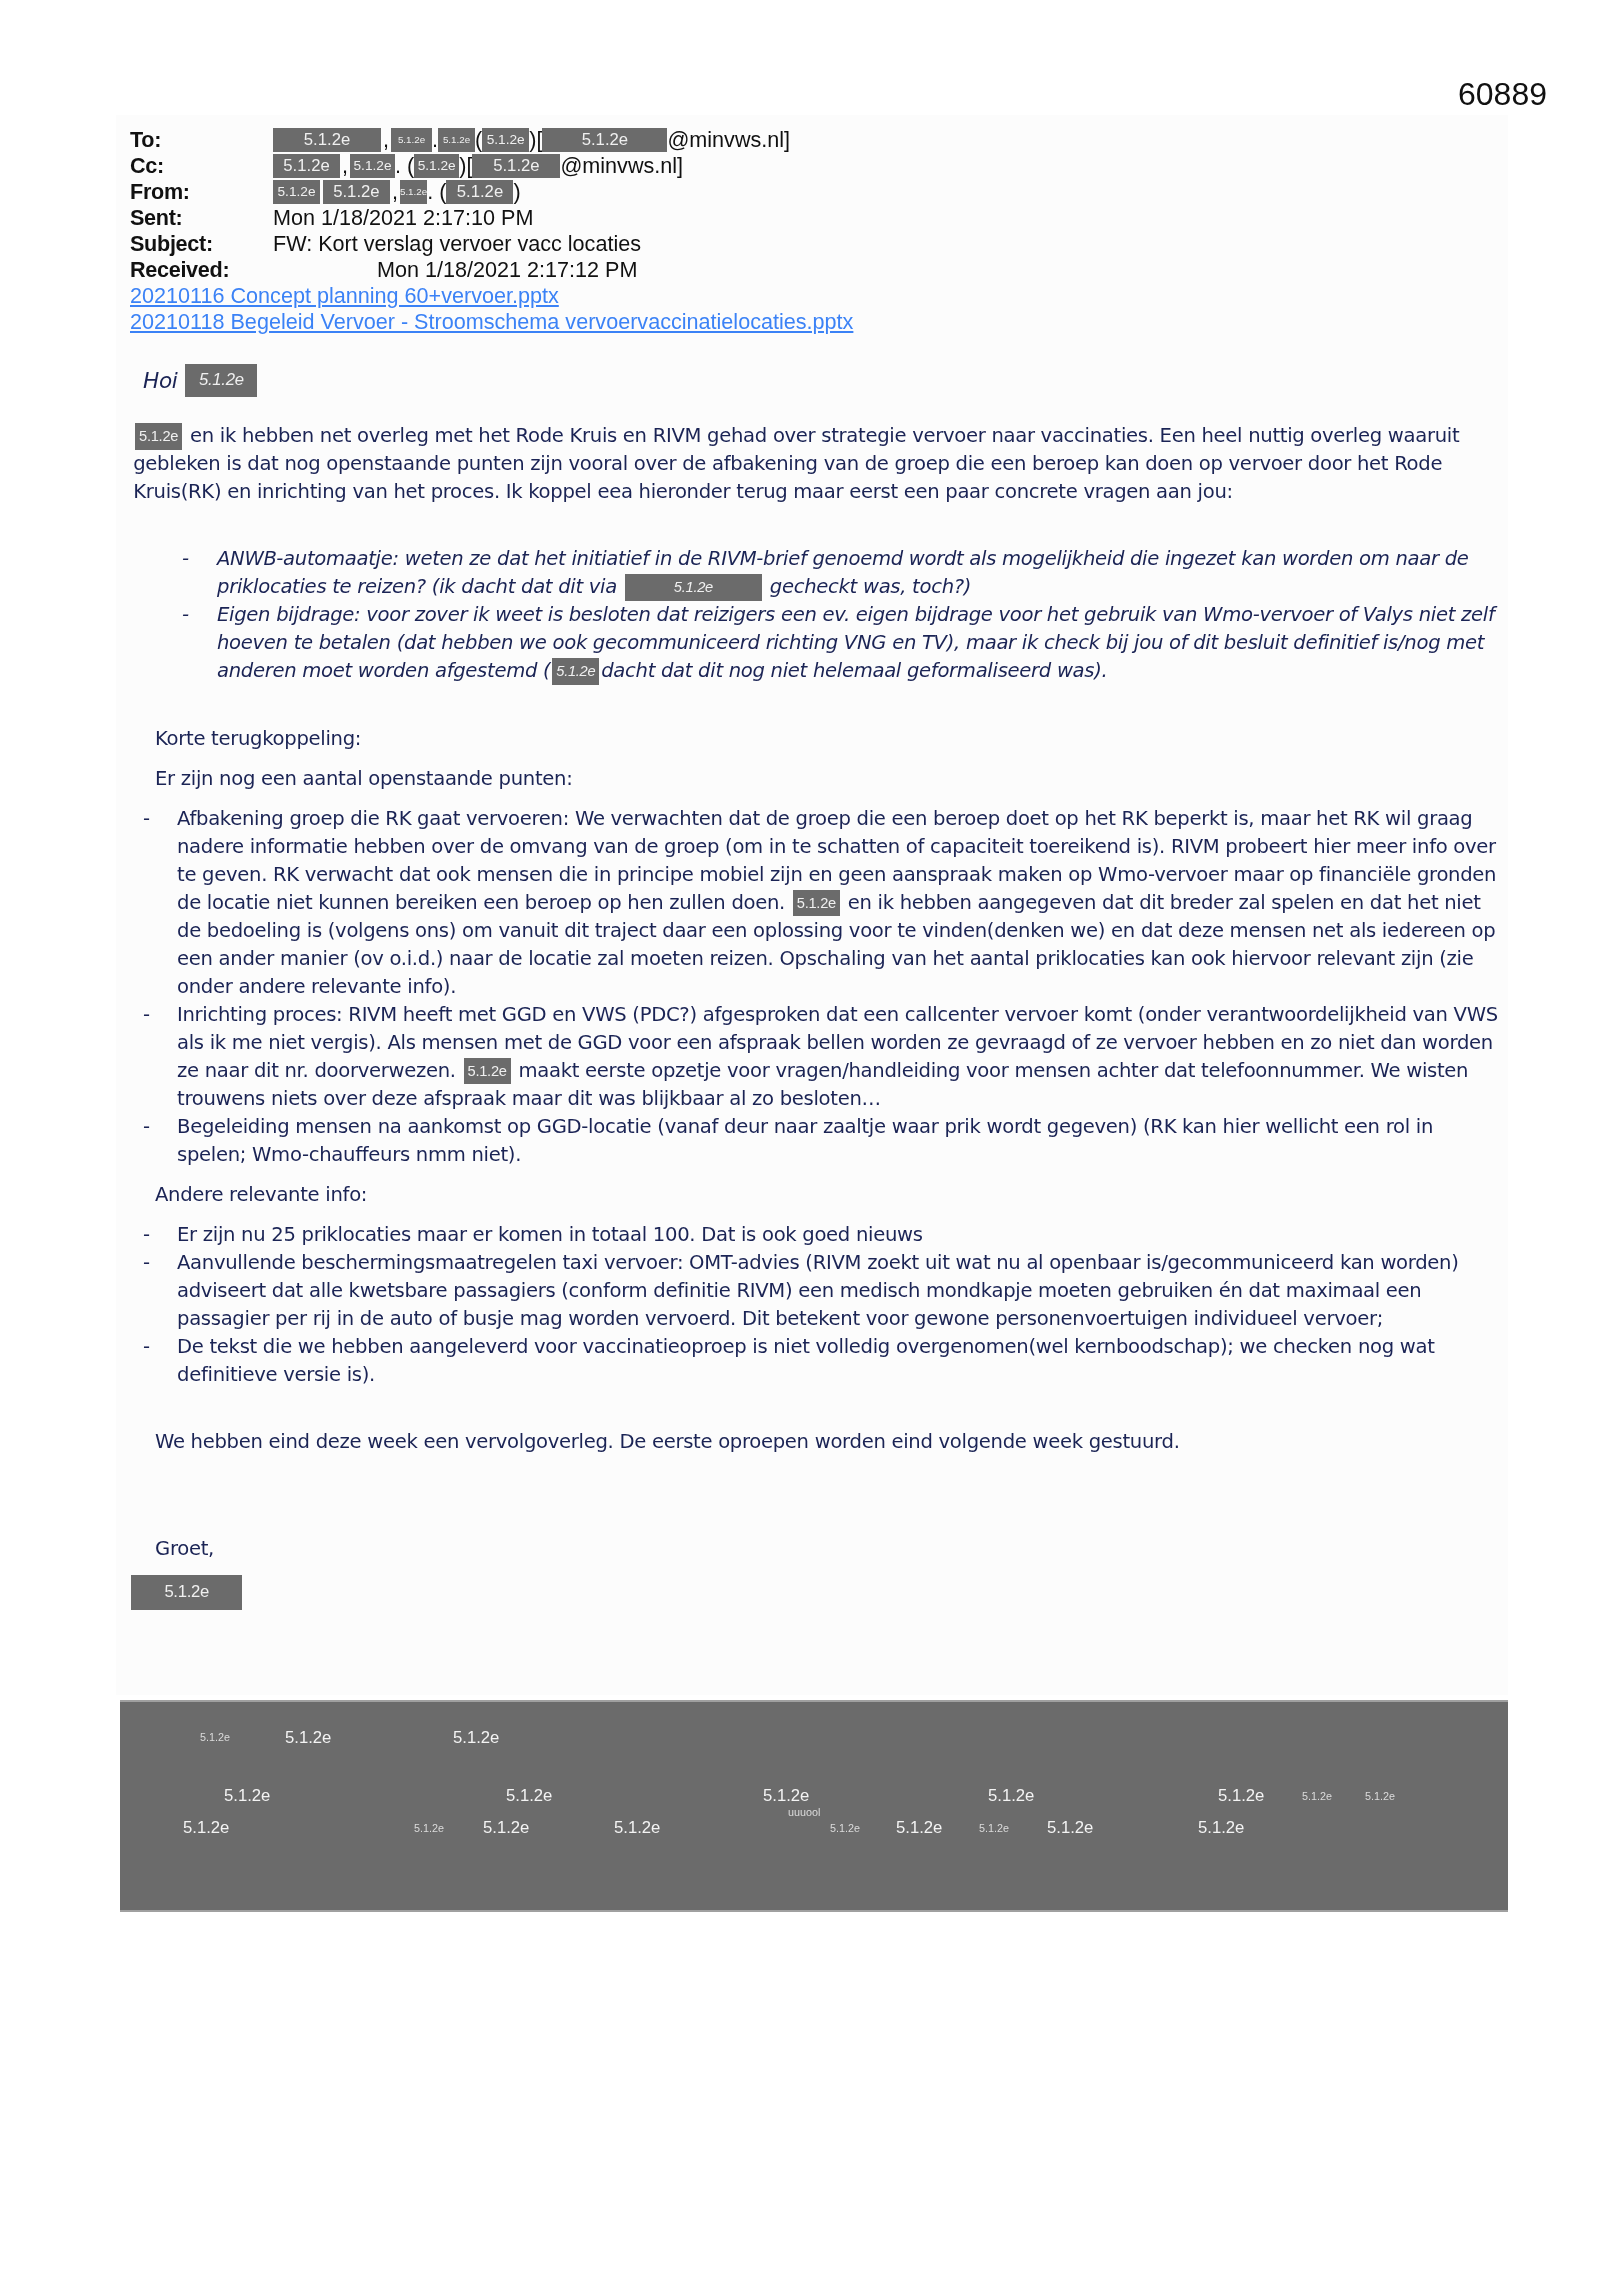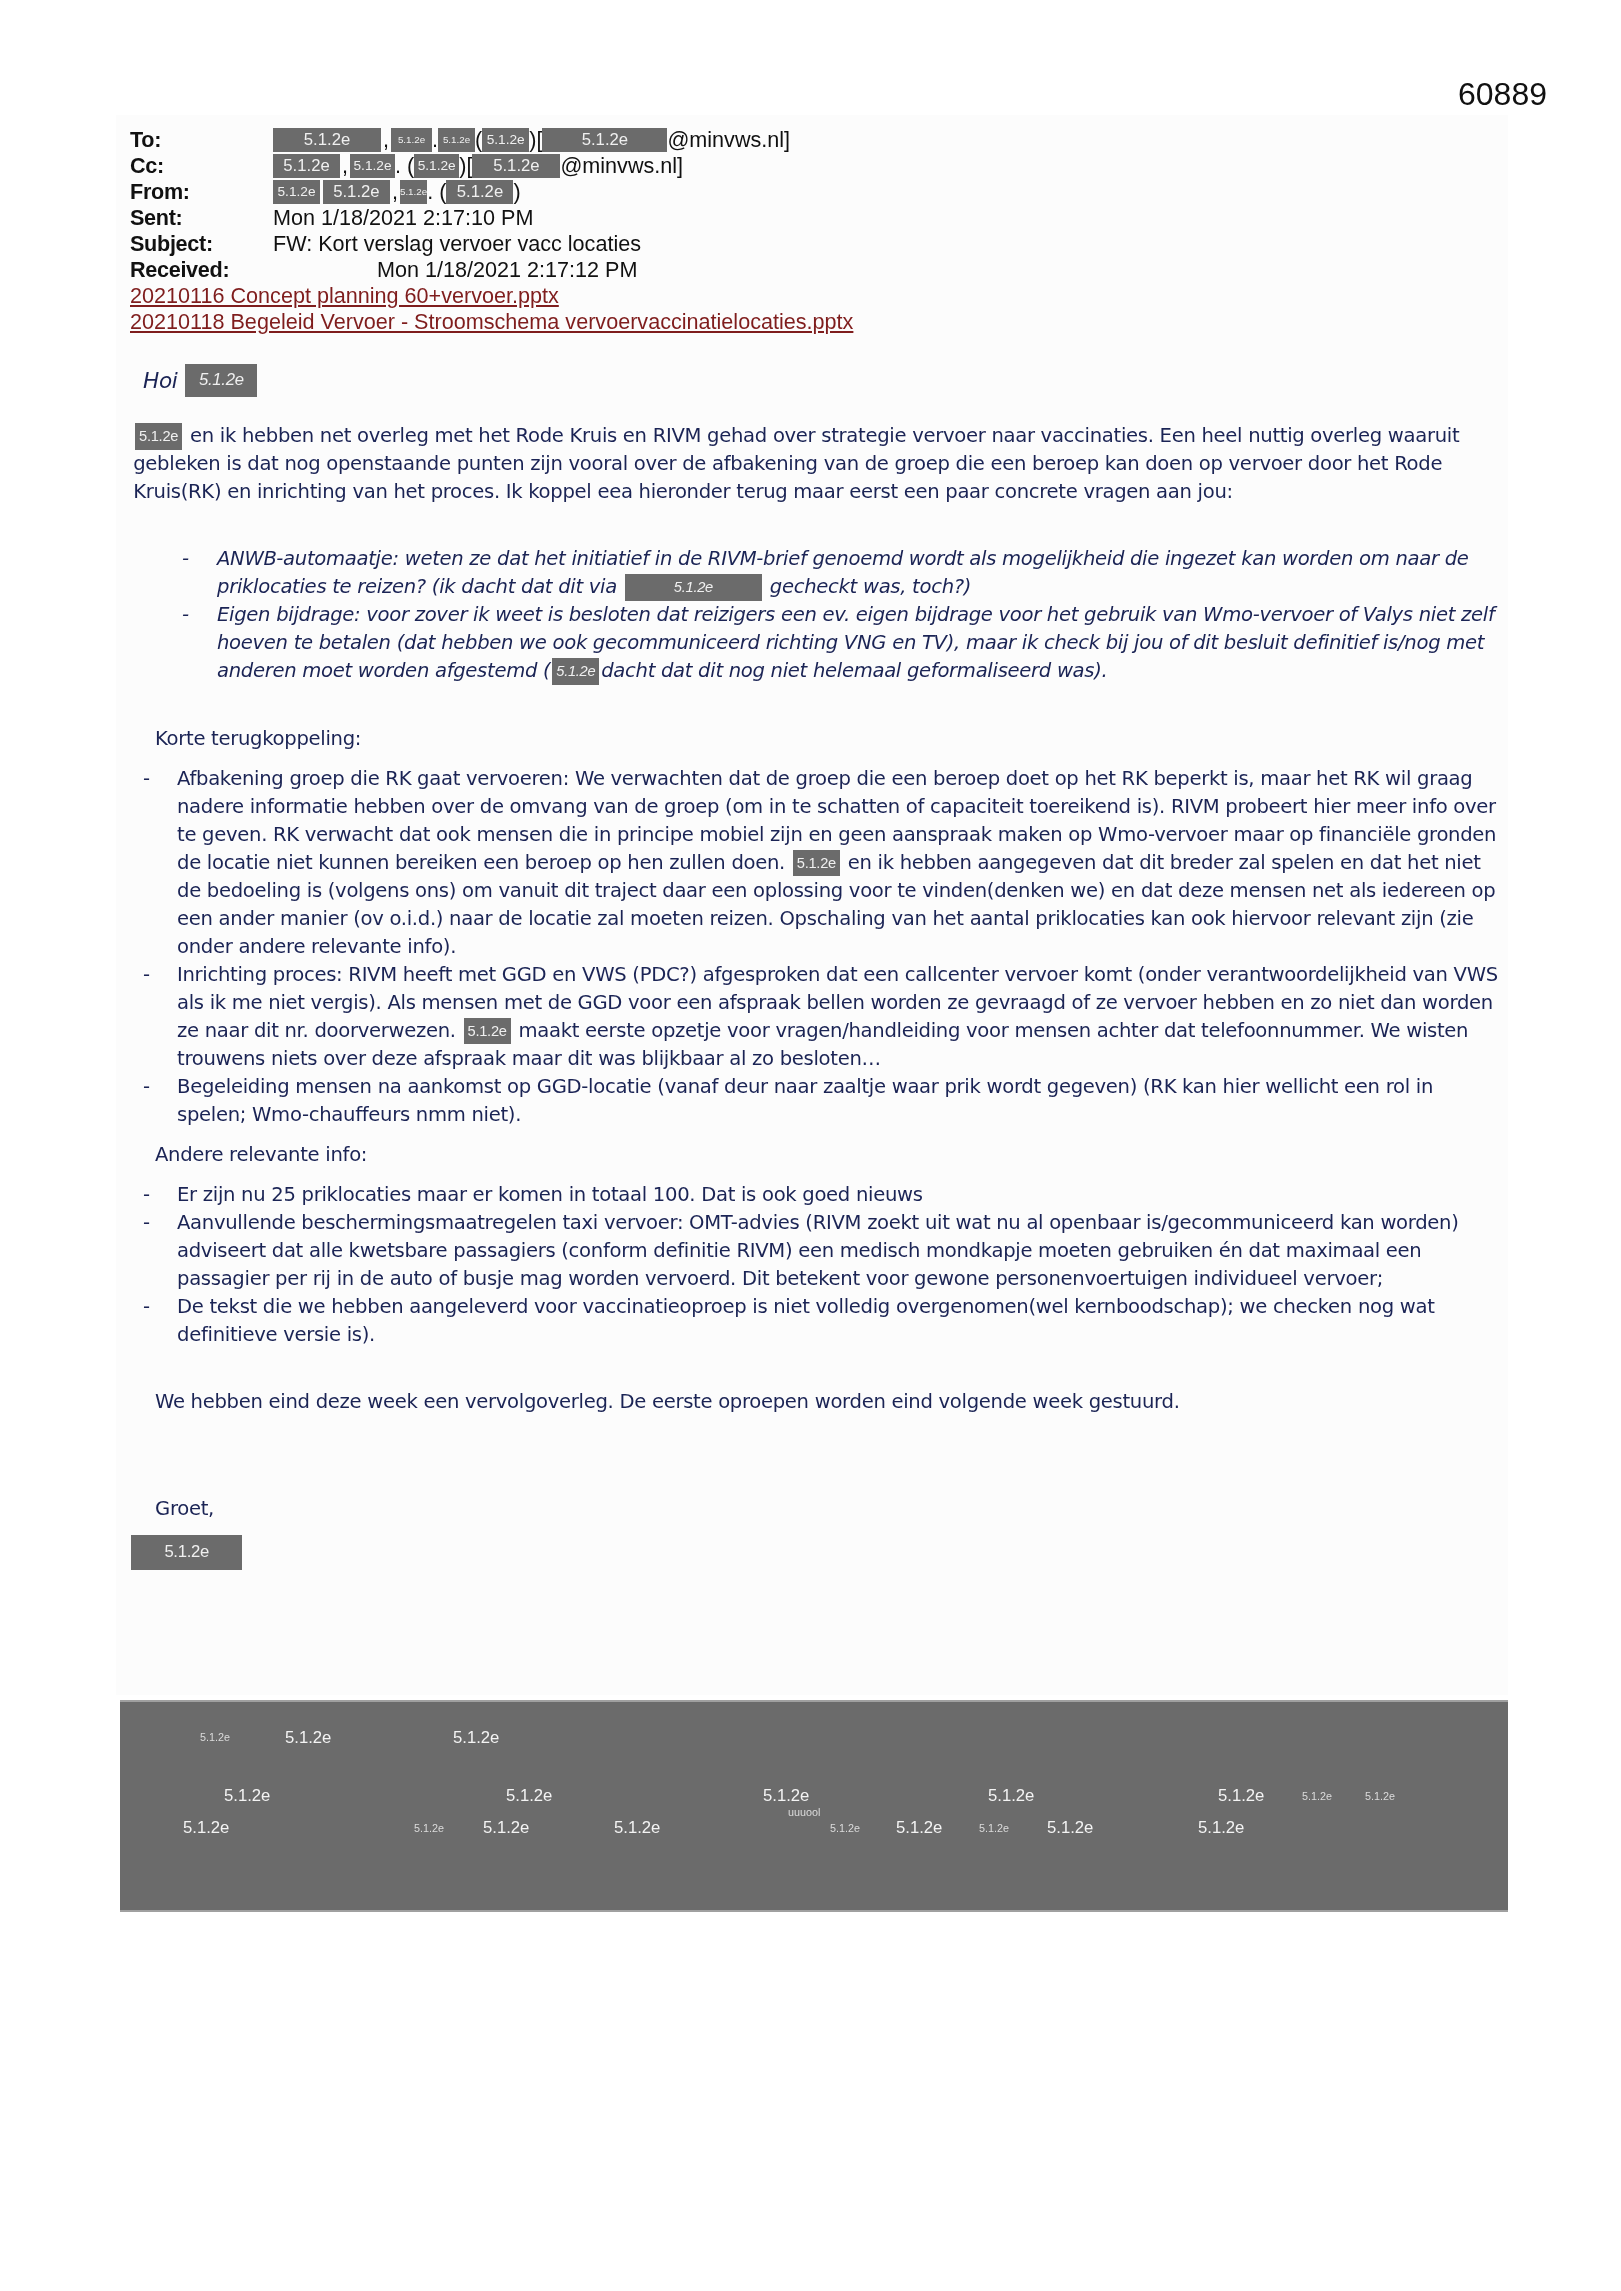--- a/index.html
+++ b/index.html
@@ -8,21 +8,21 @@
 
   .page-number { position: absolute; top: 76px; left: 1458px; font-family: "Liberation Sans", sans-serif; font-size: 32px; color: #111; }
 
   .panel { position: absolute; left: 116px; top: 115px; width: 1392px; height: 1580px; background: #fcfcfc; }
 
   .header { position: absolute; left: 130px; top: 127px; font-family: "Liberation Sans", sans-serif; font-size: 21.6px; line-height: 26px; color: #111; }
   .hrow { display: flex; align-items: center; height: 26px; white-space: nowrap; gap: 33px; }
   .hlabel { font-weight: bold; width: 110px; letter-spacing: -0.3px; }
   .hval { display: flex; align-items: center; }
   .hval.received { margin-left: 104px; }
-  .attach { color: #7f1d1d; text-decoration: underline; display: block; height: 26px; line-height: 26px; }
+  .attach { color: #3b82f6; text-decoration: underline; display: block; height: 26px; line-height: 26px; }
 
   .redact { display: inline-flex; align-items: center; justify-content: center; background: #6b6b6b; color: #f0f0f0; font-family: "Liberation Sans", sans-serif; font-size: 16.7px; line-height: 1; height: 24.5px; padding: 0 5.9px; vertical-align: middle; }
   .redact.sm { font-size: 9.8px; }
   .redact.md { font-size: 13.7px; }
   .sep { margin: 0 2px; }
 
   .body-text { position: absolute; left: 143px; top: 363px; width: 1358px; font-family: "DejaVu Sans", sans-serif; font-size: 19.6px; line-height: 28px; color: #1b2455; letter-spacing: -0.3px; }
   .body-text p { margin: 12px; }
   .gap { height: 27.4px; }
   .greet { display: flex; align-items: center; height: 35px; font-size: 21.6px; font-style: italic; }
@@ -114,20 +114,21 @@
   </div>
   <div style="height:11.8px"></div>
   <p style="margin-left:-9.8px"><span class="redact inl">5.1.2e</span> <span>en ik hebben net overleg met het Rode Kruis en RIVM gehad over strategie vervoer naar vaccinaties. Een heel nuttig overleg waaruit gebleken is dat nog openstaande punten zijn vooral over de afbakening van de groep die een beroep kan doen op vervoer door het Rode Kruis(RK) en inrichting van het proces. Ik koppel eea hieronder terug maar eerst een paar concrete vragen aan jou:</span></p>
   <div class="gap"></div>
   <ul class="dash indent">
     <li><span>ANWB-automaatje: weten ze dat het initiatief in de RIVM-brief genoemd wordt als mogelijkheid die ingezet kan worden om naar de priklocaties te reizen? (ik dacht dat dit via</span> <span class="redact inl wide">5.1.2e</span> <span>gecheckt was, toch?)</span></li>
     <li><span>Eigen bijdrage: voor zover ik weet is besloten dat reizigers een ev. eigen bijdrage voor het gebruik van Wmo-vervoer of Valys niet zelf hoeven te betalen (dat hebben we ook gecommuniceerd richting VNG en TV), maar ik check bij jou of dit besluit definitief is/nog met anderen moet worden afgestemd (</span><span class="redact inl">5.1.2e</span><span>dacht dat dit nog niet helemaal geformaliseerd was).</span></li>
   </ul>
   <div class="gap"></div>
   <p>Korte terugkoppeling:</p>
+  <p>Er zijn nog een aantal openstaande punten:</p>
   <ul class="dash tight">
     <li><span>Afbakening groep die RK gaat vervoeren:  We verwachten dat de groep die een beroep doet op het RK beperkt is, maar het RK wil graag nadere informatie hebben over de omvang van de groep (om in te schatten of capaciteit toereikend is). RIVM probeert hier meer info over te geven. RK verwacht dat ook mensen die in principe mobiel zijn en geen aanspraak maken op Wmo-vervoer maar op financiële gronden de locatie niet kunnen bereiken een beroep op hen zullen doen.</span> <span class="redact inl">5.1.2e</span> <span>en ik hebben aangegeven dat dit breder zal spelen en dat het niet de bedoeling is (volgens ons) om vanuit dit traject daar een oplossing voor te vinden(denken we) en dat deze mensen net als iedereen op een ander manier (ov o.i.d.) naar de locatie zal moeten reizen. Opschaling van het aantal priklocaties kan ook hiervoor relevant zijn (zie onder andere relevante info).</span></li>
     <li><span>Inrichting proces: RIVM heeft met GGD en VWS (PDC?) afgesproken dat een callcenter vervoer komt (onder verantwoordelijkheid van VWS als ik me niet vergis). Als mensen met de GGD voor een afspraak bellen worden ze gevraagd of ze vervoer hebben en zo niet dan worden ze naar dit nr. doorverwezen.</span> <span class="redact inl">5.1.2e</span> <span>maakt eerste opzetje voor vragen/handleiding voor mensen achter dat telefoonnummer. We wisten trouwens niets over deze afspraak maar dit was blijkbaar al zo besloten…</span></li>
     <li><span>Begeleiding mensen na aankomst op GGD-locatie (vanaf deur naar zaaltje waar prik wordt gegeven) (RK kan hier wellicht een rol in spelen; Wmo-chauffeurs nmm niet).</span></li>
   </ul>
   <p>Andere relevante info:</p>
   <ul class="dash tight">
     <li>Er zijn nu 25 priklocaties maar er komen in totaal 100. Dat is ook goed nieuws</li>
     <li>Aanvullende beschermingsmaatregelen taxi vervoer: OMT-advies (RIVM zoekt uit wat nu al openbaar is/gecommuniceerd kan worden) adviseert dat alle kwetsbare passagiers (conform definitie RIVM) een medisch mondkapje moeten gebruiken én dat maximaal een passagier per rij in de auto of busje mag worden vervoerd. Dit betekent voor gewone personenvoertuigen individueel vervoer;</li>
     <li>De tekst die we hebben aangeleverd voor vaccinatieoproep is niet volledig overgenomen(wel kernboodschap); we checken nog wat definitieve versie is).</li>

